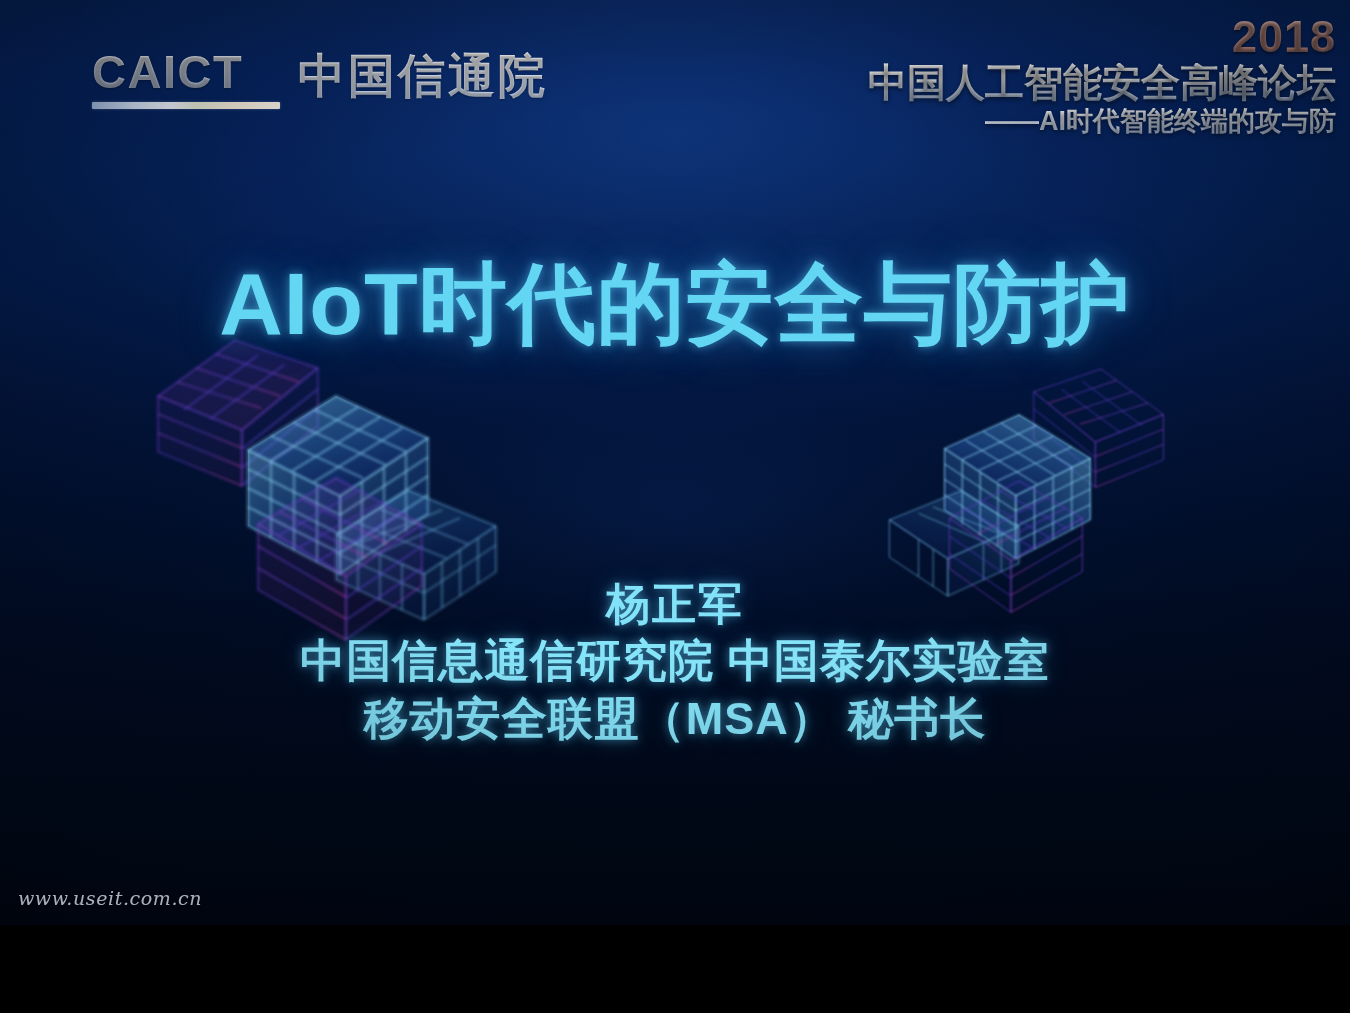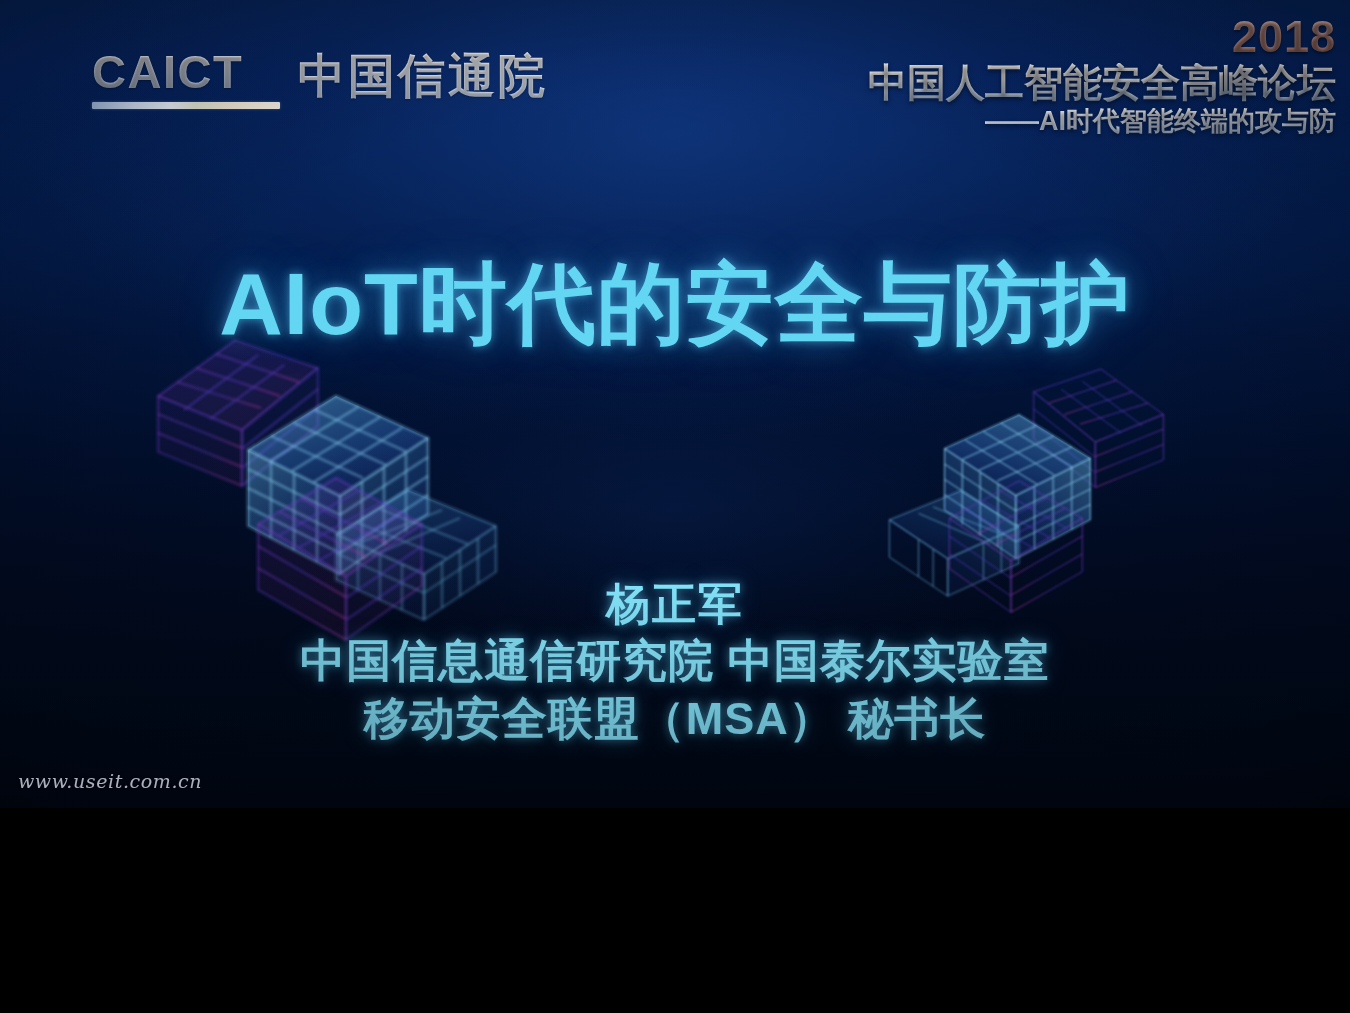--- a/index.html
+++ b/index.html
@@ -7,21 +7,21 @@
     padding: 0;
     background: #000;
   }
   body {
     font-family: "Liberation Sans", "DejaVu Sans", sans-serif;
   }
 
   .slide {
     position: relative;
     width: 1350px;
-    height: 808px;
+    height: 925px;
     overflow: hidden;
     background:
       linear-gradient(180deg,
         #062153 0%,
         #05215a 8%,
         #042055 18%,
         #031c4b 30%,
         #02153c 42%,
         #01102f 55%,
         #010c24 68%,

